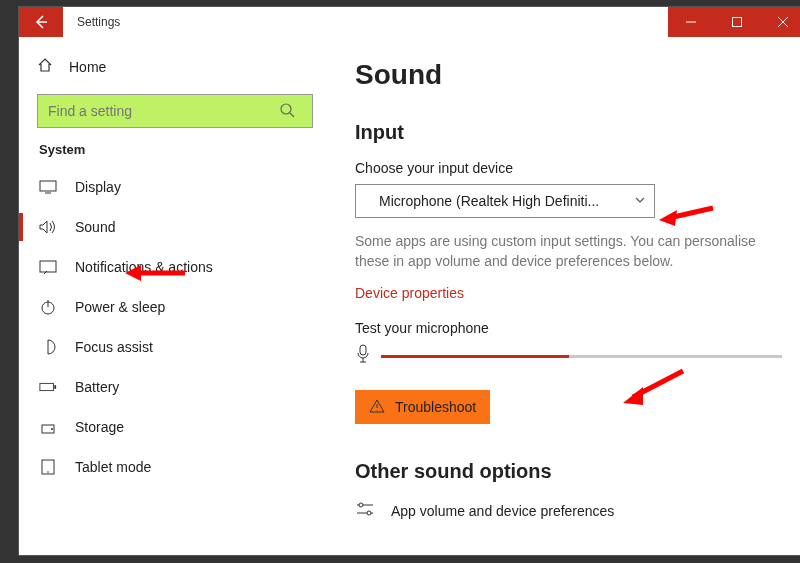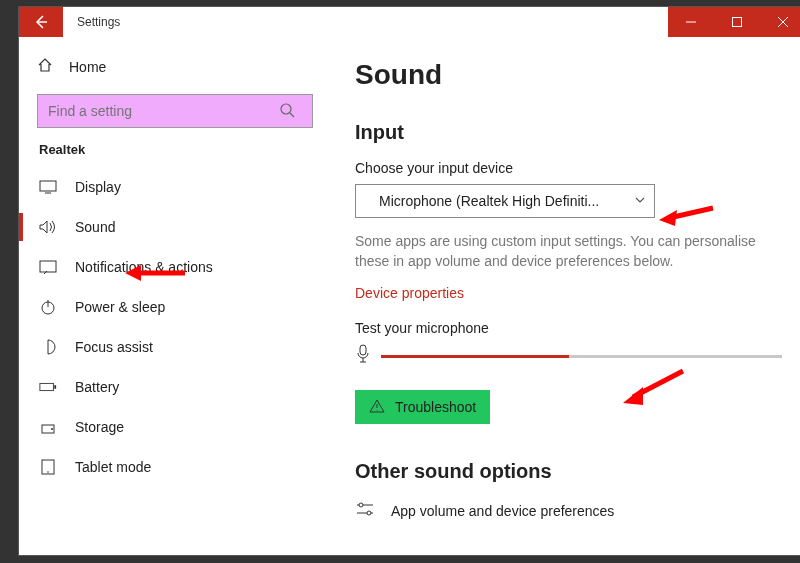--- a/index.html
+++ b/index.html
@@ -9,42 +9,42 @@
 .titlebar .back { width: 44px; background: #c42b1c; display: flex; align-items: center; justify-content: center; color: #fff; }
 .titlebar .title { flex: 0 0 auto; padding-left: 14px; display: flex; align-items: center; font-size: 12px; color: #333; }
 .titlebar .spacer { flex: 1; }
 .winbtns { display: flex; }
 .winbtn { width: 46px; display: flex; align-items: center; justify-content: center; color: #fff; background: #c42b1c; }
 .winbtn svg { display: block; }
 .content { flex: 1; display: flex; overflow: hidden; position: relative; }
 .sidebar { width: 310px; padding: 12px 6px 0 8px; position: relative; }
 .home { display: flex; align-items: center; gap: 16px; padding: 8px 10px; font-size: 14px; color: #222; cursor: pointer; }
 .searchwrap { margin: 10px 10px 14px 10px; }
-.search { width: 100%; height: 34px; border: 1px solid #999; padding: 0 34px 0 10px; font-size: 14px; color: #666; background: #f0abfc; outline: none; }
+.search { width: 100%; height: 34px; border: 1px solid #999; padding: 0 34px 0 10px; font-size: 14px; color: #666; background: #bef264; outline: none; }
 .searchwrap { position: relative; }
 .searchwrap .sicon { position: absolute; right: 18px; top: 8px; color: #666; }
 .section { font-size: 13px; font-weight: 600; padding: 0 12px 10px 12px; color: #222; }
 .nav-item { display: flex; align-items: center; gap: 18px; padding: 12px 10px 12px 12px; font-size: 14px; color: #222; cursor: pointer; position: relative; }
 .nav-item.active::before { content: ""; position: absolute; left: -8px; top: 6px; bottom: 6px; width: 4px; background: #c42b1c; }
 .nav-item .nicon { width: 18px; display: flex; justify-content: center; color: #333; }
 .main { flex: 1; padding: 22px 24px 0 26px; overflow: hidden; position: relative; }
 .h1 { font-size: 28px; font-weight: 600; color: #222; margin-bottom: 30px; }
 .h2 { font-size: 20px; font-weight: 600; color: #222; margin: 10px 0 16px 0; }
 .label { font-size: 14px; color: #222; margin-bottom: 8px; }
 .drop { width: 300px; height: 34px; border: 1px solid #888; display: flex; align-items: center; padding: 0 8px 0 23px; font-size: 14px; color: #222; cursor: pointer; position: relative; }
 .drop .dval { flex: 1; white-space: nowrap; overflow: hidden; text-overflow: ellipsis; }
 .drop .chev { color: #555; }
 .note { font-size: 14px; color: #777; margin-top: 14px; line-height: 1.4; max-width: 430px; }
 .link { color: #c42b1c; font-size: 14px; margin-top: 14px; display: inline-block; cursor: pointer; }
 .subh { font-size: 14px; color: #222; margin-top: 18px; }
 .microw { display: flex; align-items: center; gap: 10px; margin-top: 8px; }
 .micicon { color: #333; }
 .bar { flex: 1; height: 3px; background: #c8c8c8; position: relative; }
 .bar .fill { position: absolute; left: 0; top: 0; bottom: 0; background: #c42b1c; }
-.troubleshoot { margin-top: 22px; height: 34px; background: #22c55e; border: none; display: inline-flex; align-items: center; gap: 10px; padding: 0 14px; font-size: 14px; color: #222; cursor: pointer; }
+.troubleshoot { margin-top: 22px; height: 34px; background: #f97316; border: none; display: inline-flex; align-items: center; gap: 10px; padding: 0 14px; font-size: 14px; color: #222; cursor: pointer; }
 .other { font-size: 20px; font-weight: 600; color: #222; margin-top: 36px; }
 .optrow { display: flex; align-items: center; gap: 16px; margin-top: 18px; font-size: 14px; color: #222; cursor: pointer; }
 .scroll { position: absolute; right: -1px; top: 220px; width: 4px; height: 140px; background: #aaa; }
 .arrow { position: absolute; pointer-events: none; }
 .arrow svg { display: block; }
 </style>
 </head>
 <body>
 
 <div class="window">
@@ -88,21 +88,21 @@
       </div>
       <div class="searchwrap">
         <input class="search" placeholder="Find a setting" style="">
         <span class="sicon">
           <svg width="16" height="16" viewBox="0 0 16 16">
               <circle cx="7" cy="7" r="5" stroke="#666" fill="none" stroke-width="1.2"></circle>
               <path d="M11 11 L15 15" stroke="#666" stroke-width="1.2"></path>
             </svg>
         </span>
       </div>
-      <div class="section">Realtek</div>
+      <div class="section">System</div>
 
       <div class="nav-item">
         <span class="nicon">
             <svg width="18" height="14" viewBox="0 0 18 14">
               <rect x="1" y="1" width="16" height="10" stroke="#333" fill="none"></rect>
               <path d="M6 13 H12" stroke="#333"></path>
             </svg>
           </span>
         <span>Display</span>
       </div>

